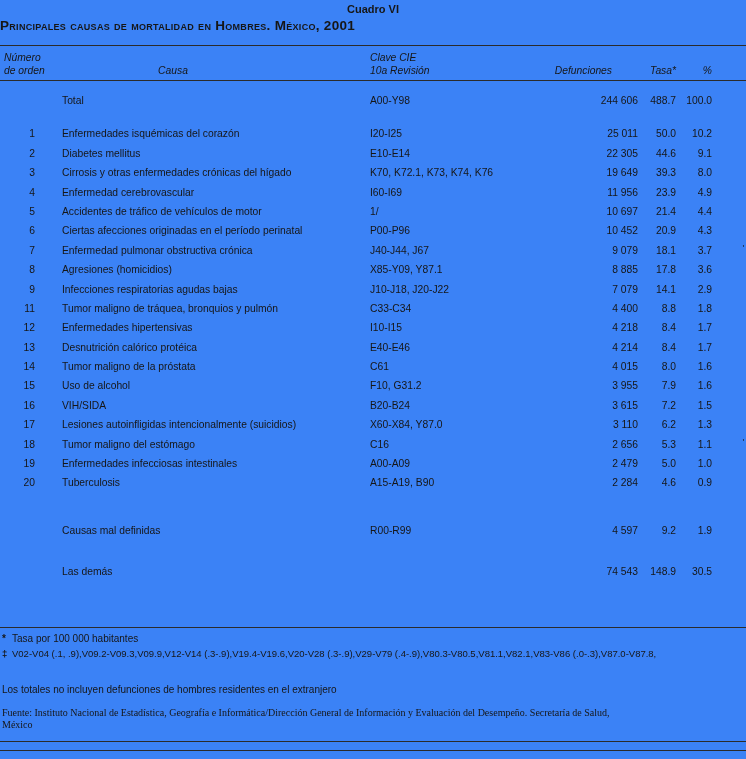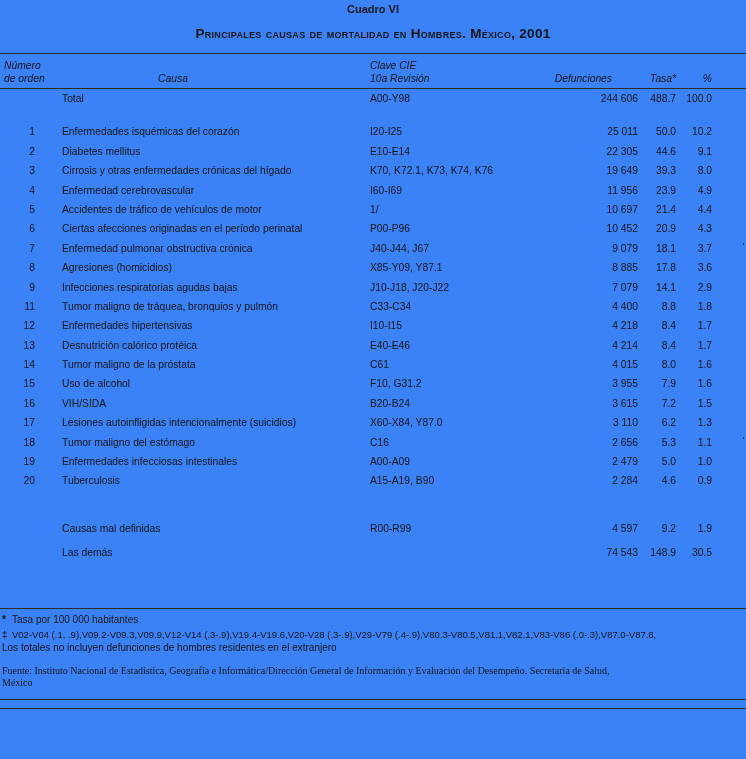--- a/index.html
+++ b/index.html
@@ -6,21 +6,21 @@
   html,body { background:#ffffff; }
   body {
     width:746px; height:759px;
     font-family:"Liberation Sans", sans-serif;
     color:#161616;
     -webkit-font-smoothing:antialiased;
   }
   .page { position:relative; width:746px; height:759px; background:#3b82f6; overflow:hidden; }
 
   .title { text-align:center; font-weight:bold; font-size:11px; line-height:13px; padding-top:3px; }
-  .subtitle { text-align:center; font-weight:bold; font-size:13.5px; line-height:15px; margin-top:10px;
+  .subtitle { font-weight:bold; font-size:13.5px; line-height:15px; margin-top:2px;
               font-variant:small-caps; letter-spacing:0.3px; }
 
   .rule { border-top:1px solid #2b2b2b; height:0; width:746px; }
   .rule-top { margin-top:12px; }
   .rule-bottom { margin-top:45px; }
   .rule-end1 { margin-top:10px; }
   .rule-end2 { margin-top:8px; }
 
   
   .thead, .tr {
@@ -40,33 +40,33 @@
   .tr { font-size:10.3px; line-height:19.4px; height:19.4px; }
   .td { white-space:nowrap; overflow:visible; }
   .c-orden { text-align:right; padding-right:21px; }
   .c-causa { padding-left:6px; }
   .c-clave { }
   .c-def { text-align:right; }
   .c-tasa { text-align:right; }
   .c-pct { text-align:right; }
   .c-mark { text-align:right; padding-right:2px; font-size:8.5px; line-height:14px; }
 
-  .tr-total { }
+  .tr-total { margin-top:10px; }
   .tbody { margin-top:14px; }
   .tr-extra1 { margin-top:28px; }
-  .tr-extra2 { margin-top:5px; }
+  .tr-extra2 { margin-top:22px; }
 
   
   .footnotes { padding-left:2px; font-size:10px; line-height:12px; }
   .fn { display:flex; }
   .fn-marker { width:10px; flex:0 0 10px; font-weight:bold; }
   .fn-tasa { margin-top:5px; }
   .fn-dagger { margin-top:3px; font-size:9.5px; }
   .fn-dagger .fn-line { display:block; white-space:nowrap; line-height:12px; }
-  .fn-totales { margin-top:1px; display:block; }
+  .fn-totales { margin-top:24px; display:block; }
   .fn-fuente { margin-top:11px; display:block;font-family:Liberation Serif, serif; }
 </style>
 </head>
 <body>
 
 <div class="page">
 
   <div class="title">Cuadro VI</div>
   <div class="subtitle">Principales causas de mortalidad en Hombres. México, 2001</div>
 

